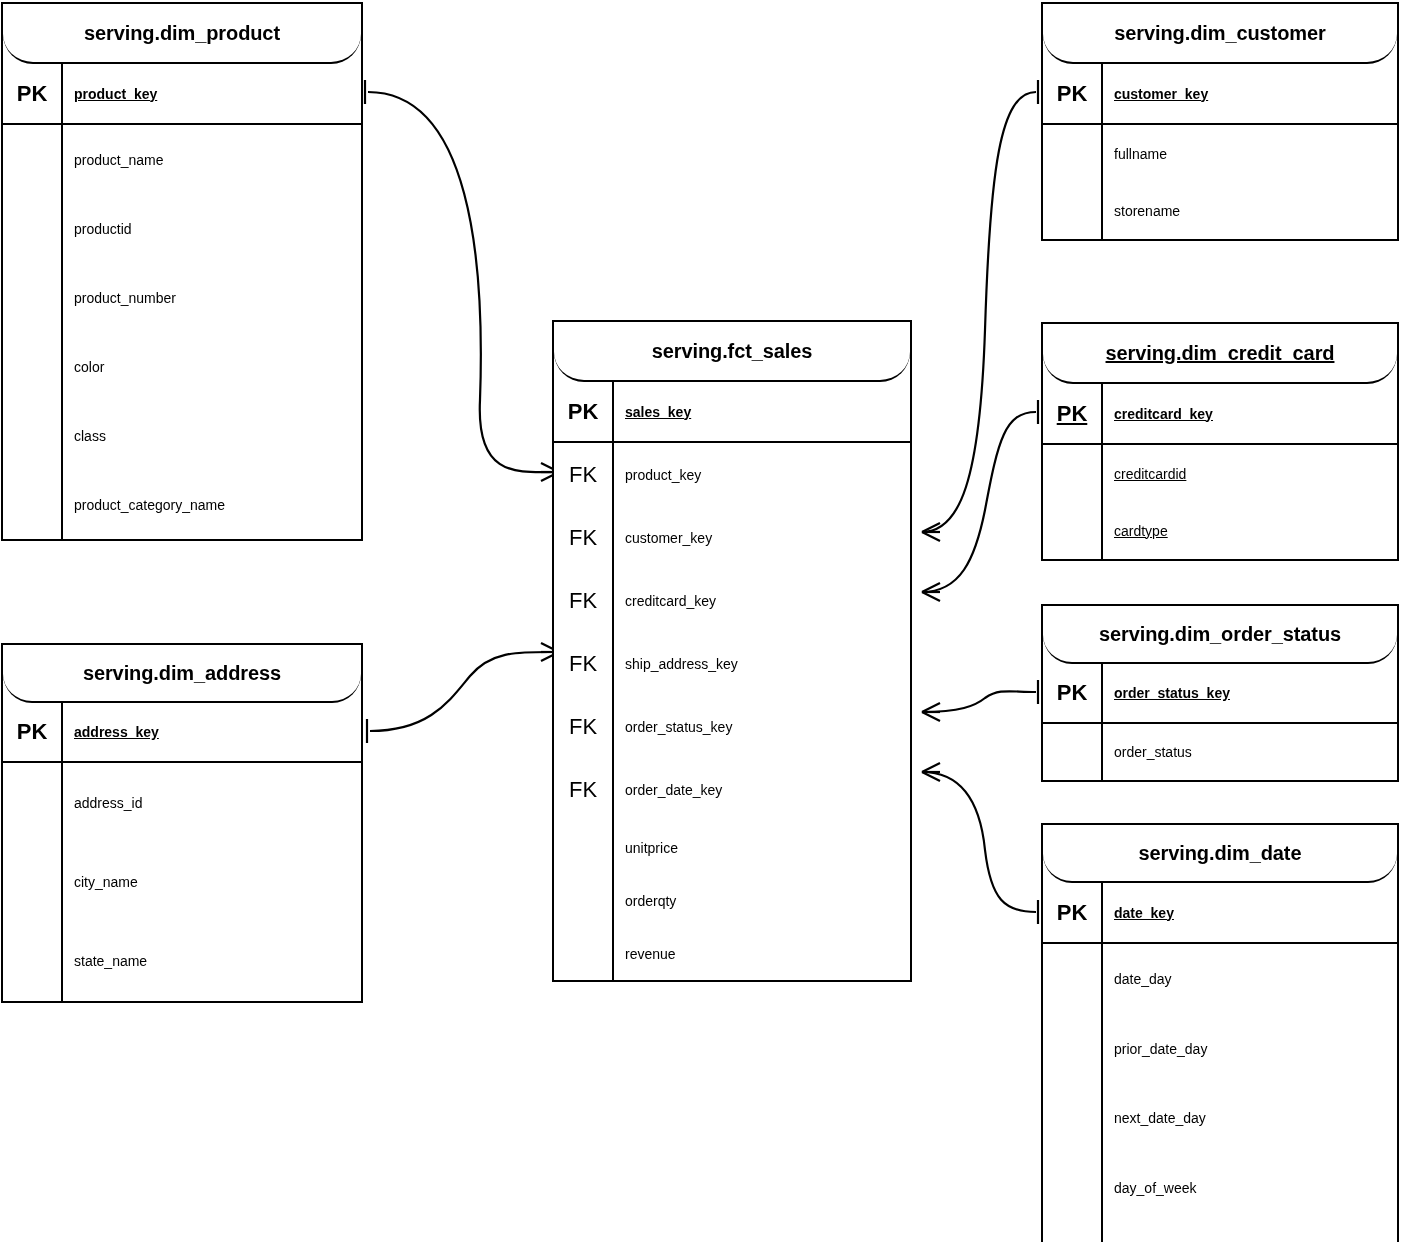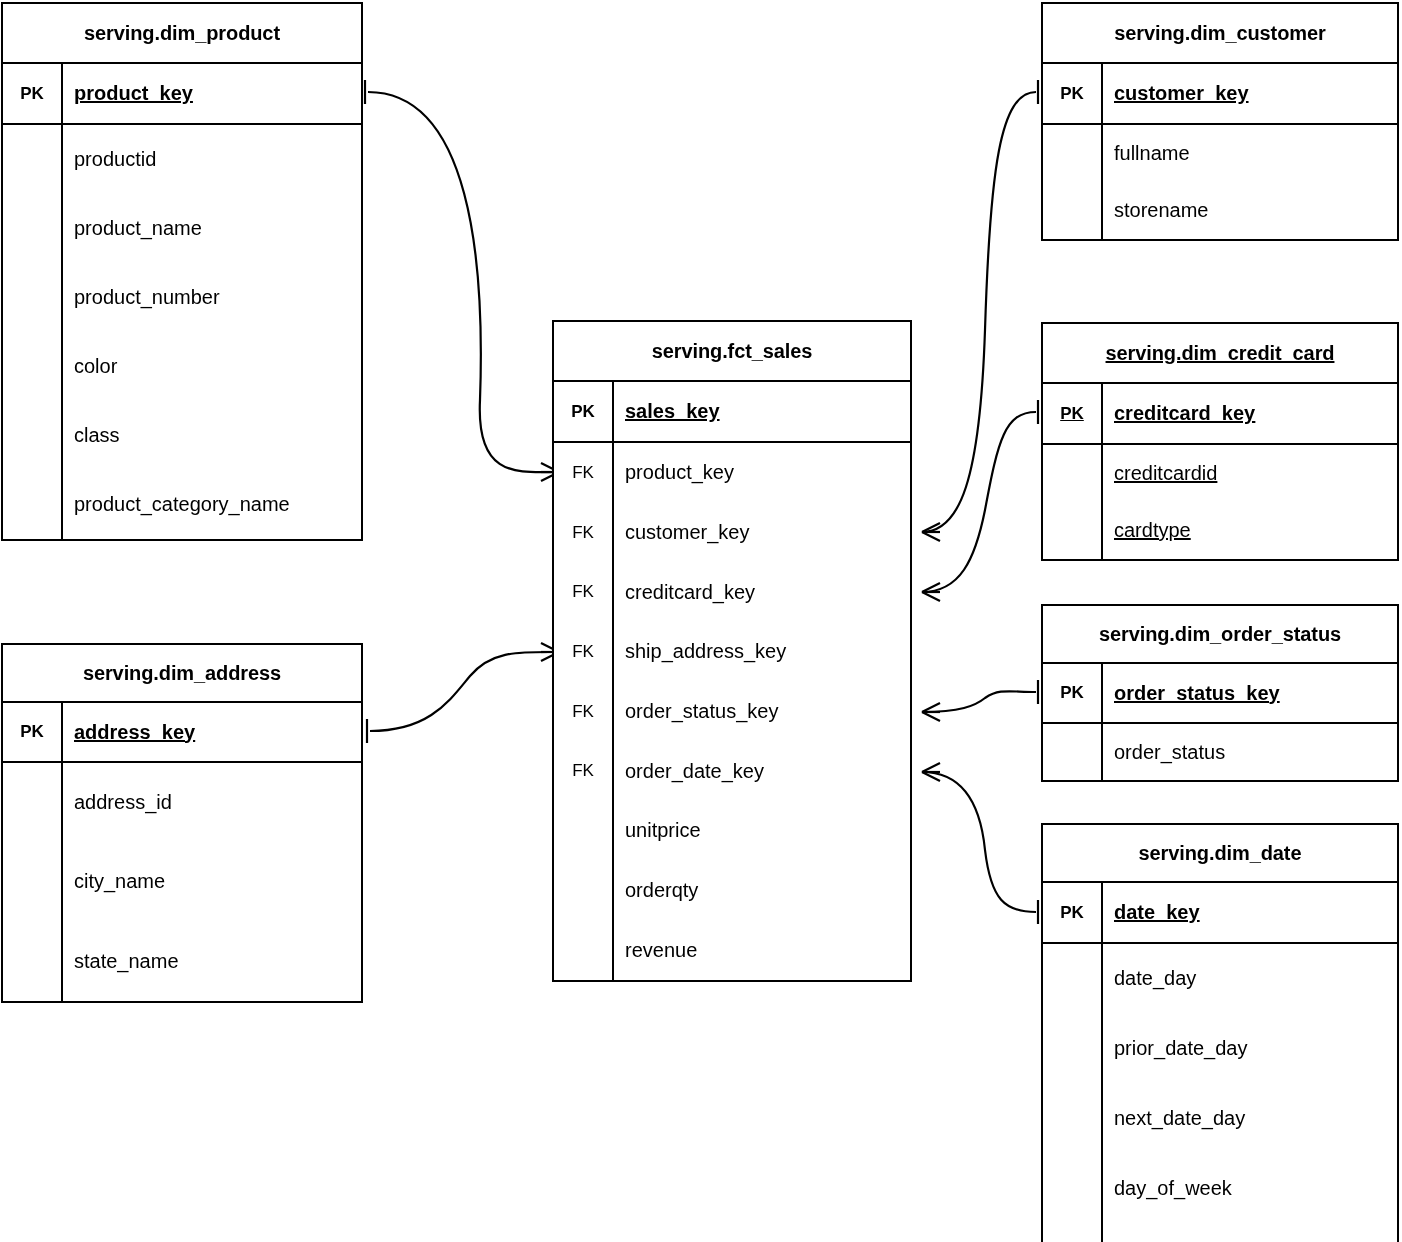--- a/index.html
+++ b/index.html
@@ -29,53 +29,54 @@
     width: 100%;
     text-align: center;
     font-weight: bold;
     font-size: 20px;
     display: flex;
     align-items: center;
     justify-content: center;
     border-bottom: 2px solid #000000;
     background: #ffffff;
     letter-spacing: -0.1px;
+    border-radius: 30px;
   }
   .attr-row {
     box-sizing: border-box;
     display: flex;
     flex-direction: row;
     width: 100%;
     background: #ffffff;
   }
   .attr-row.pk-row {
     border-bottom: 2px solid #000000;
   }
   .attr-keycol {
     box-sizing: border-box;
     width: 60px;
     flex: 0 0 60px;
     border-right: 2px solid #000000;
     display: flex;
     align-items: center;
     justify-content: center;
-    font-size: 17px;
+    font-size: 22px;
     font-weight: bold;
     text-align: center;
   }
   .attr-row.plain .attr-keycol {
     font-weight: normal;
   }
   .attr-namecol {
     box-sizing: border-box;
     flex: 1 1 auto;
     display: flex;
     align-items: center;
     padding-left: 11px;
-    font-size: 20px;
+    font-size: 14px;
   }
   .attr-row.pk-row .attr-namecol {
     font-weight: bold;
     text-decoration: underline;
   }
   .attr-namecol .wrap2 {
     line-height: 1.12;
   }
   .body-block {
     box-sizing: border-box;
@@ -163,25 +164,25 @@
 
   <div class="entity" style="left:1px; top:2px; width:362px; height:539px;">
     <div class="entity-title" style="height:60px;">serving.dim_product</div>
     <div class="attr-row pk-row" style="height:61px;">
       <div class="attr-keycol">PK</div>
       <div class="attr-namecol">product_key</div>
     </div>
     <div class="body-block">
       <div class="attr-row plain">
         <div class="attr-keycol"></div>
+        <div class="attr-namecol">product_name</div>
+      </div>
+      <div class="attr-row plain">
+        <div class="attr-keycol"></div>
         <div class="attr-namecol">productid</div>
-      </div>
-      <div class="attr-row plain">
-        <div class="attr-keycol"></div>
-        <div class="attr-namecol">product_name</div>
       </div>
       <div class="attr-row plain">
         <div class="attr-keycol"></div>
         <div class="attr-namecol">product_number</div>
       </div>
       <div class="attr-row plain">
         <div class="attr-keycol"></div>
         <div class="attr-namecol">color</div>
       </div>
       <div class="attr-row plain">

